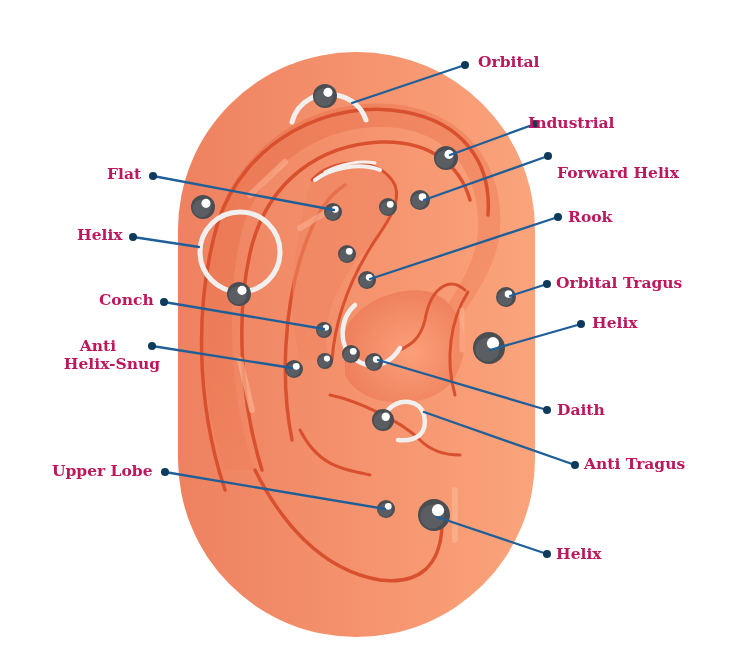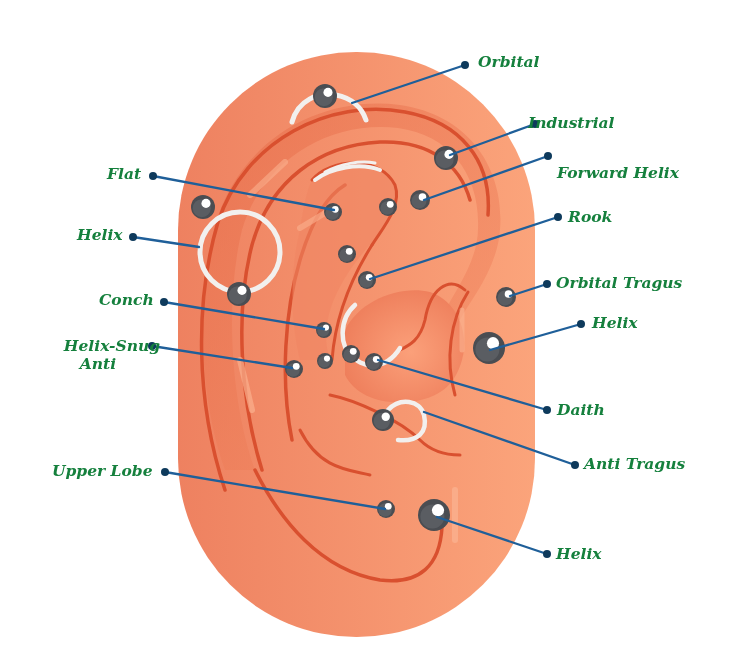--- a/index.html
+++ b/index.html
@@ -3,24 +3,23 @@
 <meta charset="utf-8">
 <style>
   html, body { margin: 0; padding: 0; background: #ffffff; }
   body { width: 750px; height: 649px; position: relative; overflow: hidden; }
   #stage { position: absolute; left: 0; top: 0; width: 750px; height: 649px; }
   .label {
     position: absolute;
     font-family: "DejaVu Serif", serif;
     font-weight: bold;
     font-size: 15.5px;
-    color: #15803d;
+    color: #be185d;
     white-space: nowrap;
     line-height: 1.15;
-    font-style: italic;
   }
   .label.center-align { text-align: center; }
 </style>
 </head>
 <body>
 
 <div id="stage">
   <svg id="ear-svg" width="750" height="649" viewBox="0 0 750 649">
     <defs>
       <linearGradient id="earGrad" x1="0" y1="0" x2="1" y2="0">
@@ -211,20 +210,20 @@
   <div class="label" style="left:478px; top:53px;">Orbital</div>
   <div class="label" style="left:528px; top:114px;">Industrial</div>
   <div class="label" style="left:557px; top:164px;">Forward Helix</div>
   <div class="label" style="left:107px; top:165px;">Flat</div>
   <div class="label" style="left:568px; top:208px;">Rook</div>
   <div class="label" style="left:77px; top:226px;">Helix</div>
   <div class="label" style="left:556px; top:274px;">Orbital Tragus</div>
   <div class="label" style="left:99px; top:291px;">Conch</div>
   <div class="label" style="left:592px; top:314px;">Helix</div>
   <div class="label center-align" style="left:52px; top:337px; width:120px;">
+    <div style="padding-right:28px;">Anti</div>
     <div>Helix-Snug</div>
-    <div style="padding-right:28px;">Anti</div>
   </div>
   <div class="label" style="left:557px; top:401px;">Daith</div>
   <div class="label" style="left:584px; top:455px;text-align:center;">Anti Tragus</div>
   <div class="label" style="left:52px; top:462px;">Upper Lobe</div>
   <div class="label" style="left:556px; top:545px;">Helix</div>
 </div>
 
 </body></html>

